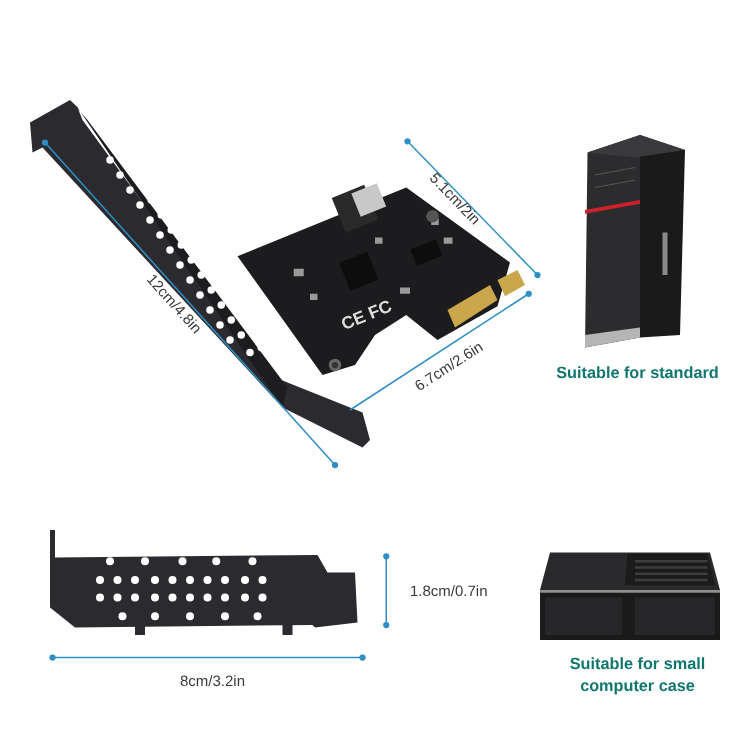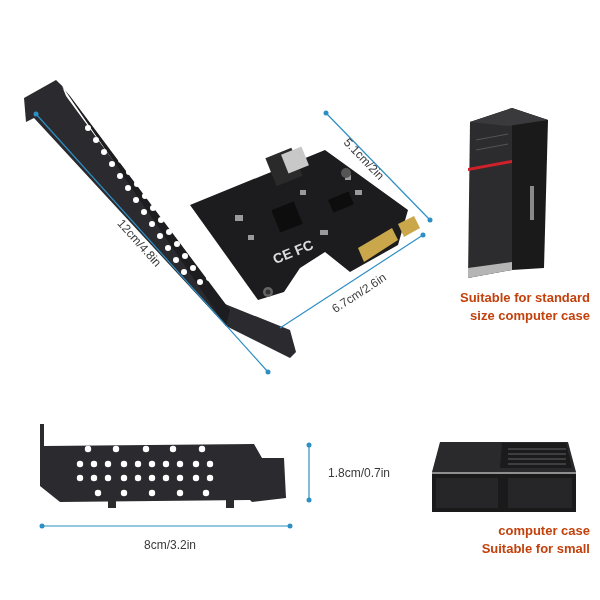--- a/index.html
+++ b/index.html
@@ -1,19 +1,19 @@
 <!DOCTYPE html>
 <html><head>
 <meta charset="utf-8">
 <style>
   html, body { margin:0; padding:0; background:#ffffff; }
   body { width:600px; height:600px; position:relative; overflow:hidden; font-family:"Liberation Sans", sans-serif; }
   svg.layer { position:absolute; left:0; top:0; }
   .dim-label { position:absolute; color:#3a3a3a; font-size:12px; font-family:"Liberation Sans", sans-serif; white-space:nowrap; transform-origin:center center; }
-  .caption { position:absolute; color:#c2410c; font-size:13px; font-weight:bold; text-align:right; line-height:18px; font-family:"Liberation Sans", sans-serif; }
+  .caption { position:absolute; color:#0f766e; font-size:13px; font-weight:bold; text-align:center; line-height:18px; font-family:"Liberation Sans", sans-serif; }
 </style>
 </head>
 <body>
 
 <svg class="layer" width="600" height="600" viewBox="0 0 600 600">
 
   <g>
     <path d="M24 98 L56 80 L62 86 L66 96 L215 300 L290 330 L296 352 L290 358 L226 326 L34 118 L26 122 Z" fill="#2b2b2f"></path>
     <path d="M56 80 L70 96 L230 310 L226 326 L62 86 Z" fill="#1d1d20"></path>
 
@@ -163,18 +163,17 @@
 </svg>
 
 <div class="dim-label" style="left:110px; top:236px; transform:rotate(48deg);">12cm/4.8in</div>
 <div class="dim-label" style="left:338px; top:152px; transform:rotate(46deg);">5.1cm/2in</div>
 <div class="dim-label" style="left:328px; top:286px; transform:rotate(-33deg);">6.7cm/2.6in</div>
 <div class="dim-label" style="left:328px; top:466px;">1.8cm/0.7in</div>
 <div class="dim-label" style="left:144px; top:538px;">8cm/3.2in</div>
 
 <div class="caption" style="left:430px; top:289px; width:160px;">
   <div>Suitable for standard</div>
-  <div>size computer case</div>
 </div>
 <div class="caption" style="left:430px; top:522px; width:160px;">
+  <div>Suitable for small</div>
   <div>computer case</div>
-  <div>Suitable for small</div>
 </div>
 
 </body></html>

